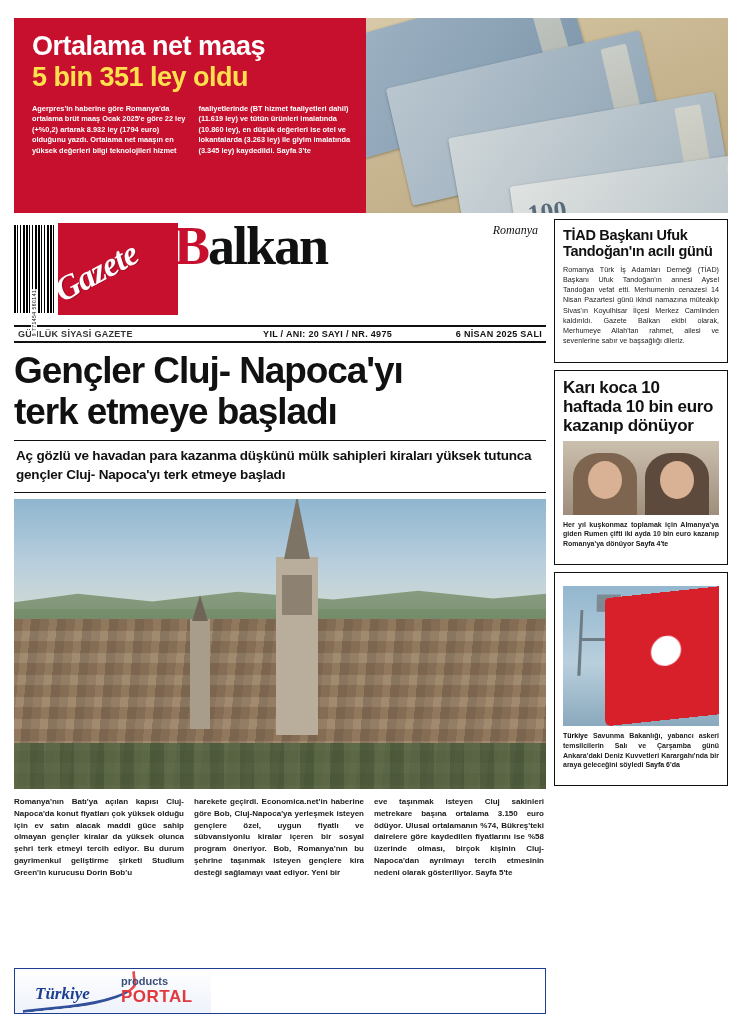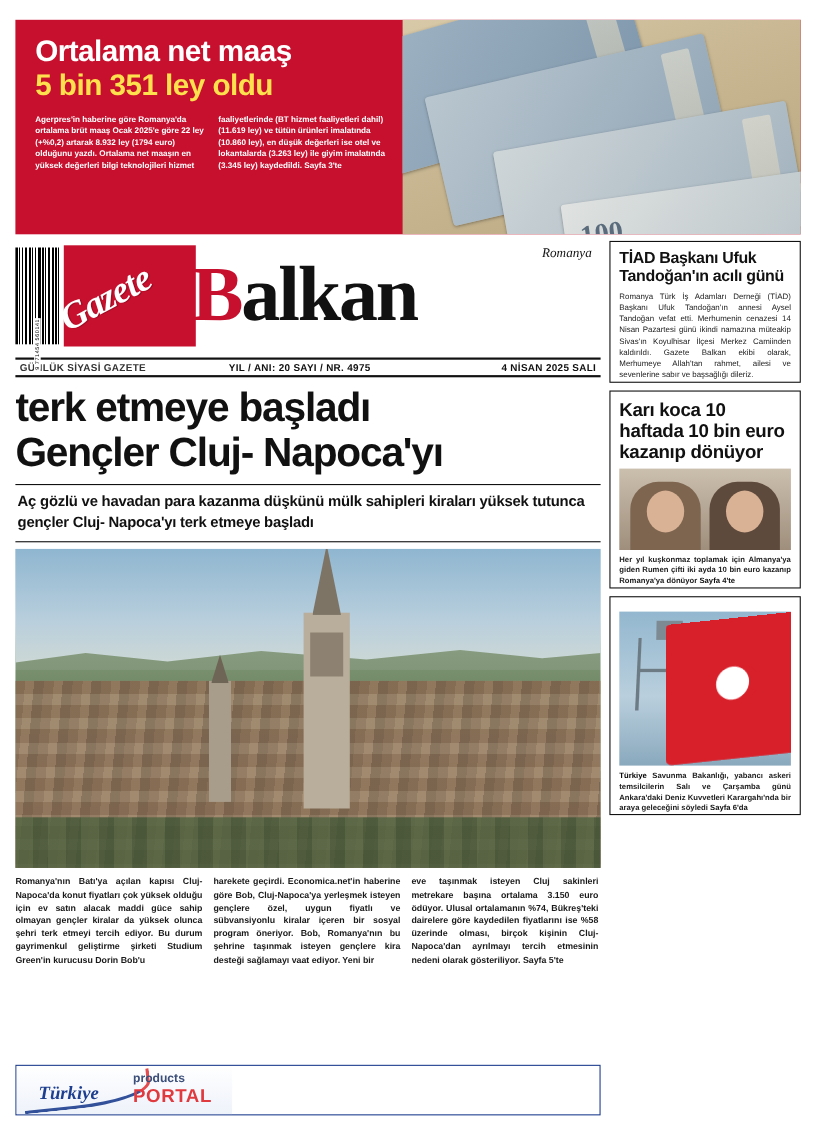--- a/index.html
+++ b/index.html
@@ -162,50 +162,49 @@
     right: 8px;
     top: 4px;
     font-family: "Liberation Serif", serif;
     font-style: italic;
     font-size: 12px;
     color: #111;
   }
   .balkan {
     font-family: "Liberation Serif", serif;
     font-weight: bold;
-    font-size: 71px;
+    font-size: 54px;
     line-height: 1;
     letter-spacing: -2px;
-    margin-top: 14px;
     margin-left: 2px;
     color: #111;
   }
   .balkan .b-red { color: #c7102e; }
   .mh-footer {
     display: flex;
     align-items: center;
     border-top: 2px solid #111;
     border-bottom: 2px solid #111;
     margin-top: 2px;
     padding: 2px 4px;
     font-size: 9px;
     font-weight: bold;
     letter-spacing: .3px;
   }
   .mh-footer .f1 { width: 190px; color: #333; }
-  .mh-footer .f2 { flex: 1; text-align: left; color: #111; }
+  .mh-footer .f2 { flex: 1; text-align: right; color: #111; }
   .mh-footer .f3 { width: 150px; text-align: right; color: #111; }
 
   
   .right-col {
     width: 182px;
   }
   .rc-box {
     border: 1.5px solid #111;
-    padding: 7px 8px 0 8px;
+    padding: 7px 8px 15px 8px;
     margin-bottom: 7px;
   }
   .rc-title {
     font-weight: bold;
     font-size: 14.5px;
     line-height: 1.13;
     letter-spacing: -0.3px;
     margin-bottom: 5px;
   }
   .rc-title.big {
@@ -479,26 +478,26 @@
           <div class="gazete-text">Gazete</div>
         </div>
         <div class="balkan-wrap">
           <div class="romanya-label">Romanya</div>
           <div class="balkan"><span class="b-red">B</span><span>alkan</span></div>
         </div>
       </div>
       <div class="mh-footer">
         <div class="f1">GÜNLÜK SİYASİ GAZETE</div>
         <div class="f2">YIL / ANI: 20 SAYI / NR. 4975</div>
-        <div class="f3">4 NİSAN 2025  SALI</div>
+        <div class="f3">6 NİSAN 2025  SALI</div>
       </div>
 
       <div class="main-headline">
+        <div>Gençler Cluj- Napoca'yı</div>
         <div>terk etmeye başladı</div>
-        <div>Gençler Cluj- Napoca'yı</div>
       </div>
 
       <div class="deck">Aç gözlü ve havadan para kazanma düşkünü mülk sahipleri kiraları yüksek tutunca gençler Cluj- Napoca'yı terk etmeye başladı</div>
 
       <div class="main-photo">
         <div class="sky"></div>
         <div class="hills"></div>
         <div class="city"></div>
         <div class="tower2"></div>
         <div class="church"></div>

